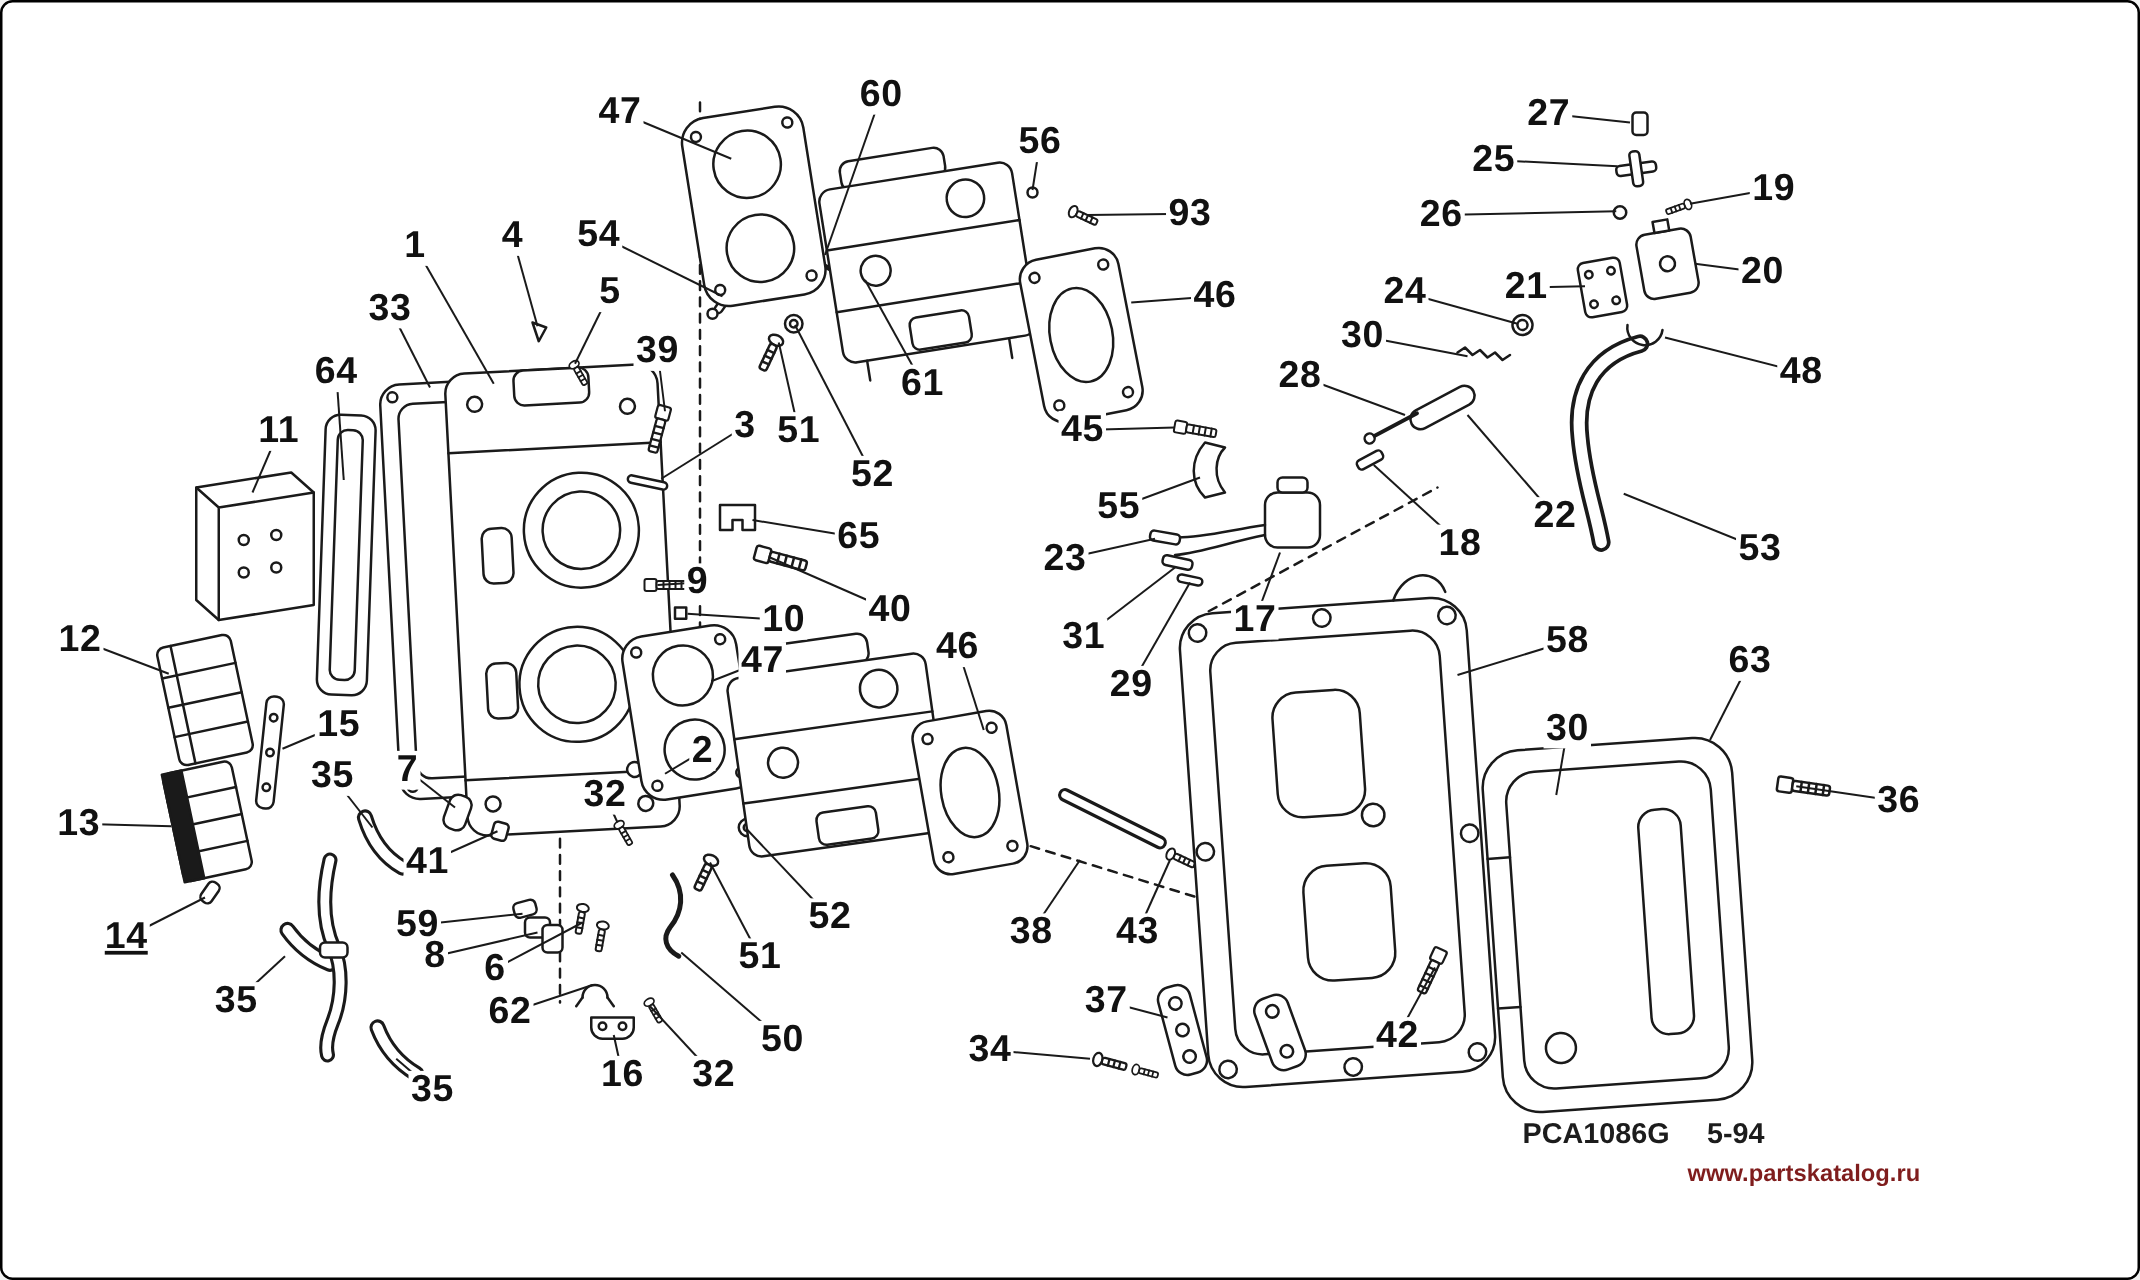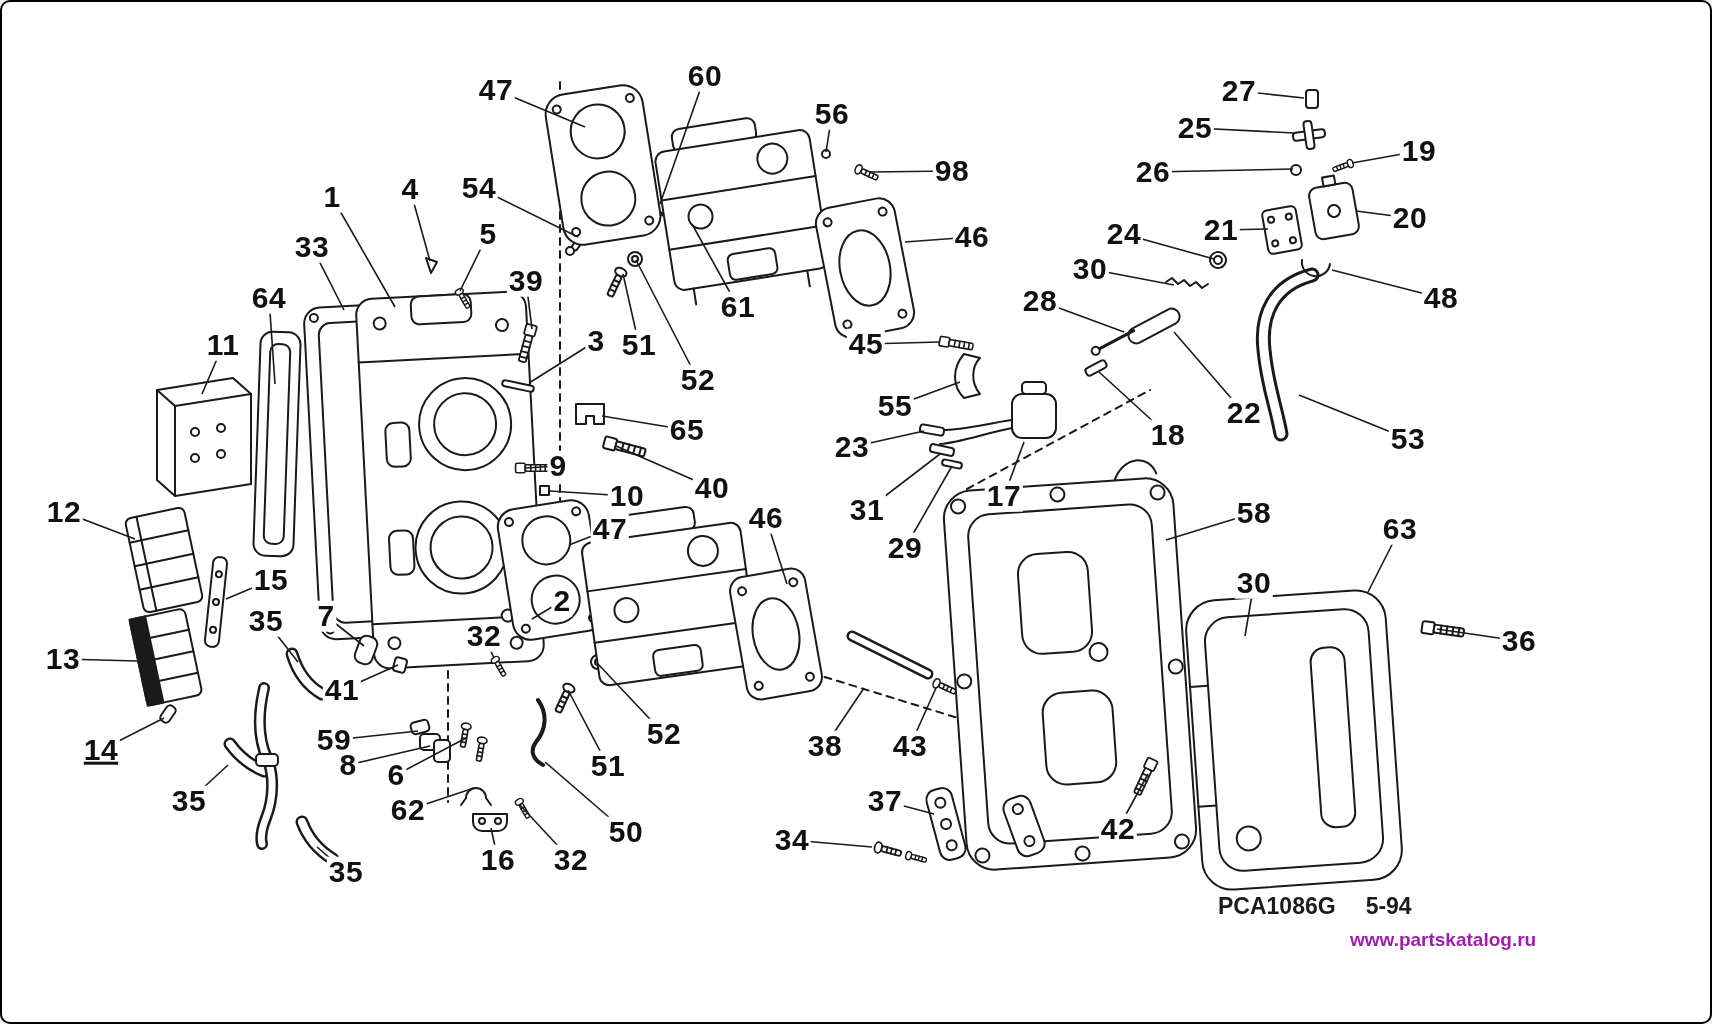--- a/index.html
+++ b/index.html
@@ -435,21 +435,21 @@
       <line x1="1116" y1="827" x2="1146" y2="772"></line>
       <line x1="496" y1="858" x2="489" y2="826"></line>
       <line x1="569" y1="858" x2="518" y2="803"></line>
       <line x1="344" y1="870" x2="315" y2="845"></line>
     </svg>
 
   <div id="callout-layer">
       <div class="callout" style="left: 494px; top: 88px;">47</div>
       <div class="callout" style="left: 703px; top: 74px;">60</div>
       <div class="callout" style="left: 830px; top: 112px;">56</div>
-      <div class="callout" style="left: 950px; top: 169px;">98</div>
+      <div class="callout" style="left: 950px; top: 169px;">93</div>
       <div class="callout" style="left: 1237px; top: 89px;">27</div>
       <div class="callout" style="left: 1193px; top: 126px;">25</div>
       <div class="callout" style="left: 1417px; top: 149px;">19</div>
       <div class="callout" style="left: 1151px; top: 170px;">26</div>
       <div class="callout" style="left: 1408px; top: 216px;">20</div>
       <div class="callout" style="left: 1219px; top: 228px;">21</div>
       <div class="callout" style="left: 1122px; top: 232px;">24</div>
       <div class="callout" style="left: 970px; top: 235px;">46</div>
       <div class="callout" style="left: 1439px; top: 296px;">48</div>
       <div class="callout" style="left: 1088px; top: 267px;">30</div>
@@ -508,15 +508,15 @@
       <div class="callout" style="left: 790px; top: 838px;">34</div>
       <div class="callout" style="left: 1116px; top: 827px;">42</div>
       <div class="callout" style="left: 496px; top: 858px; text-align: center;">16</div>
       <div class="callout" style="left: 569px; top: 858px;">32</div>
       <div class="callout" style="left: 344px; top: 870px;">35</div>
     </div>
 
   <div class="footer">
     <span>PCA1086G</span><span class="rev">5-94</span>
   </div>
-  <div class="watermark" style="color: #a21caf;">www.partskatalog.ru</div>
+  <div class="watermark" style="color: #7f1d1d;">www.partskatalog.ru</div>
 
 </div>
 
 </body></html>

